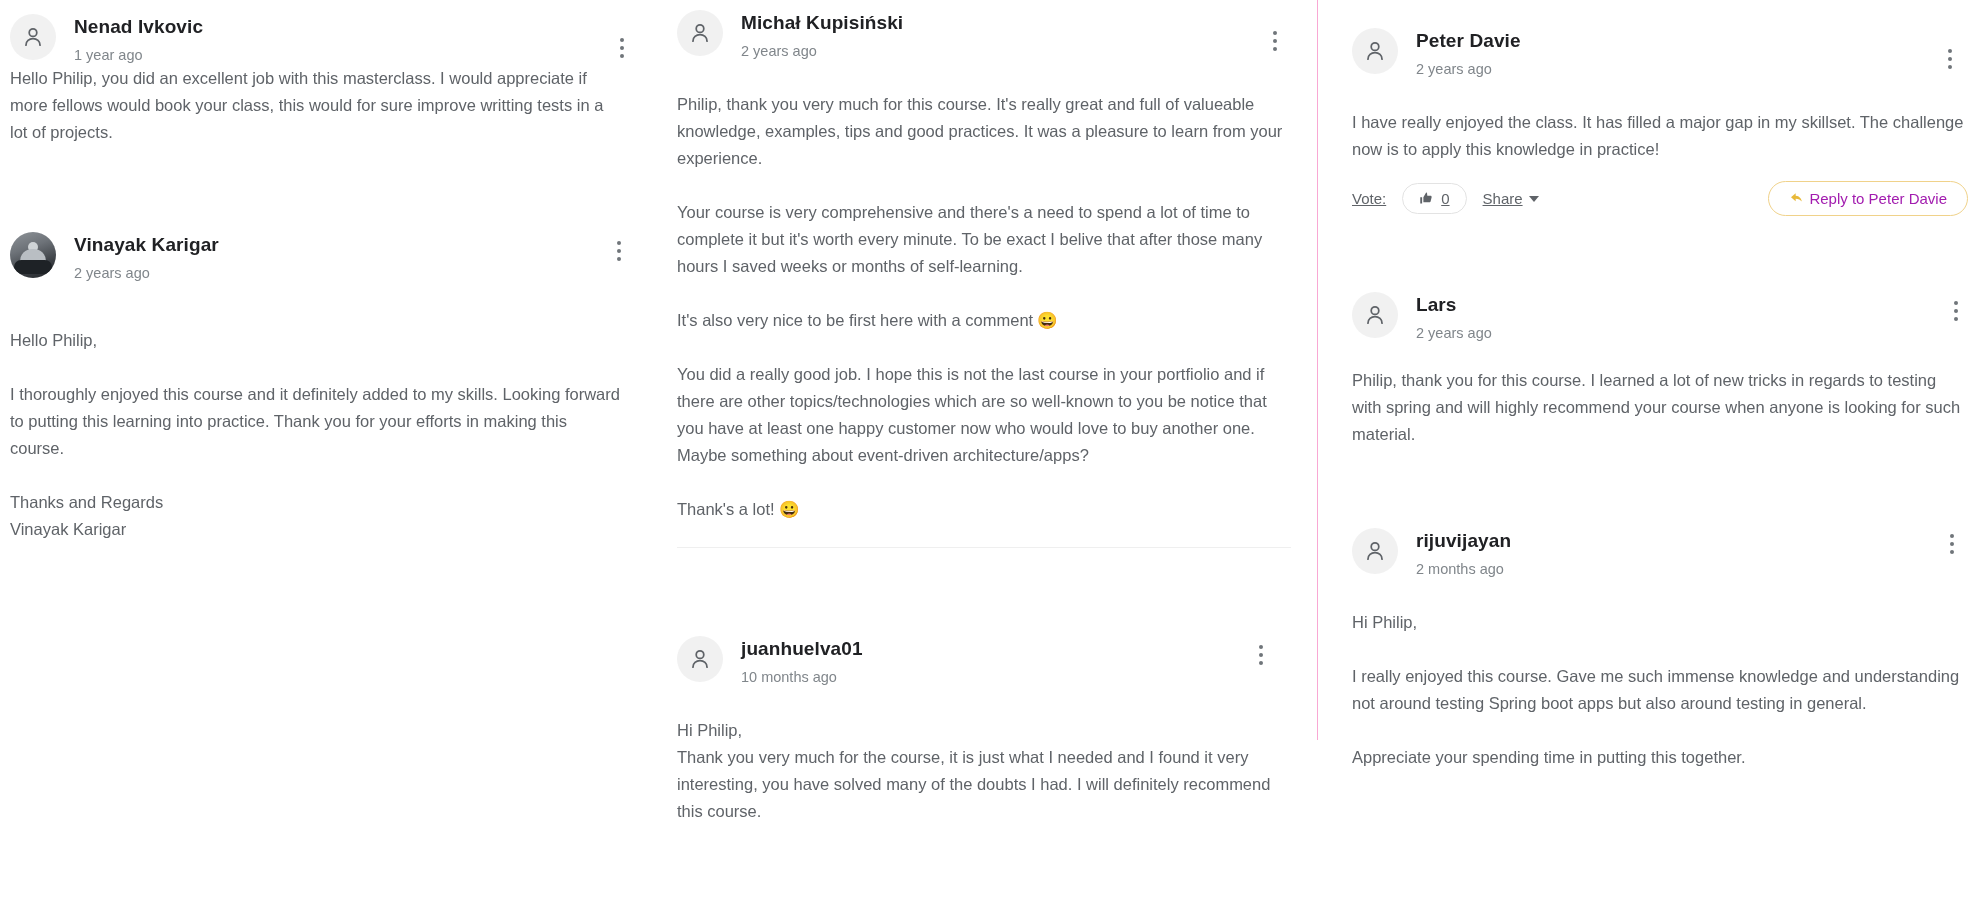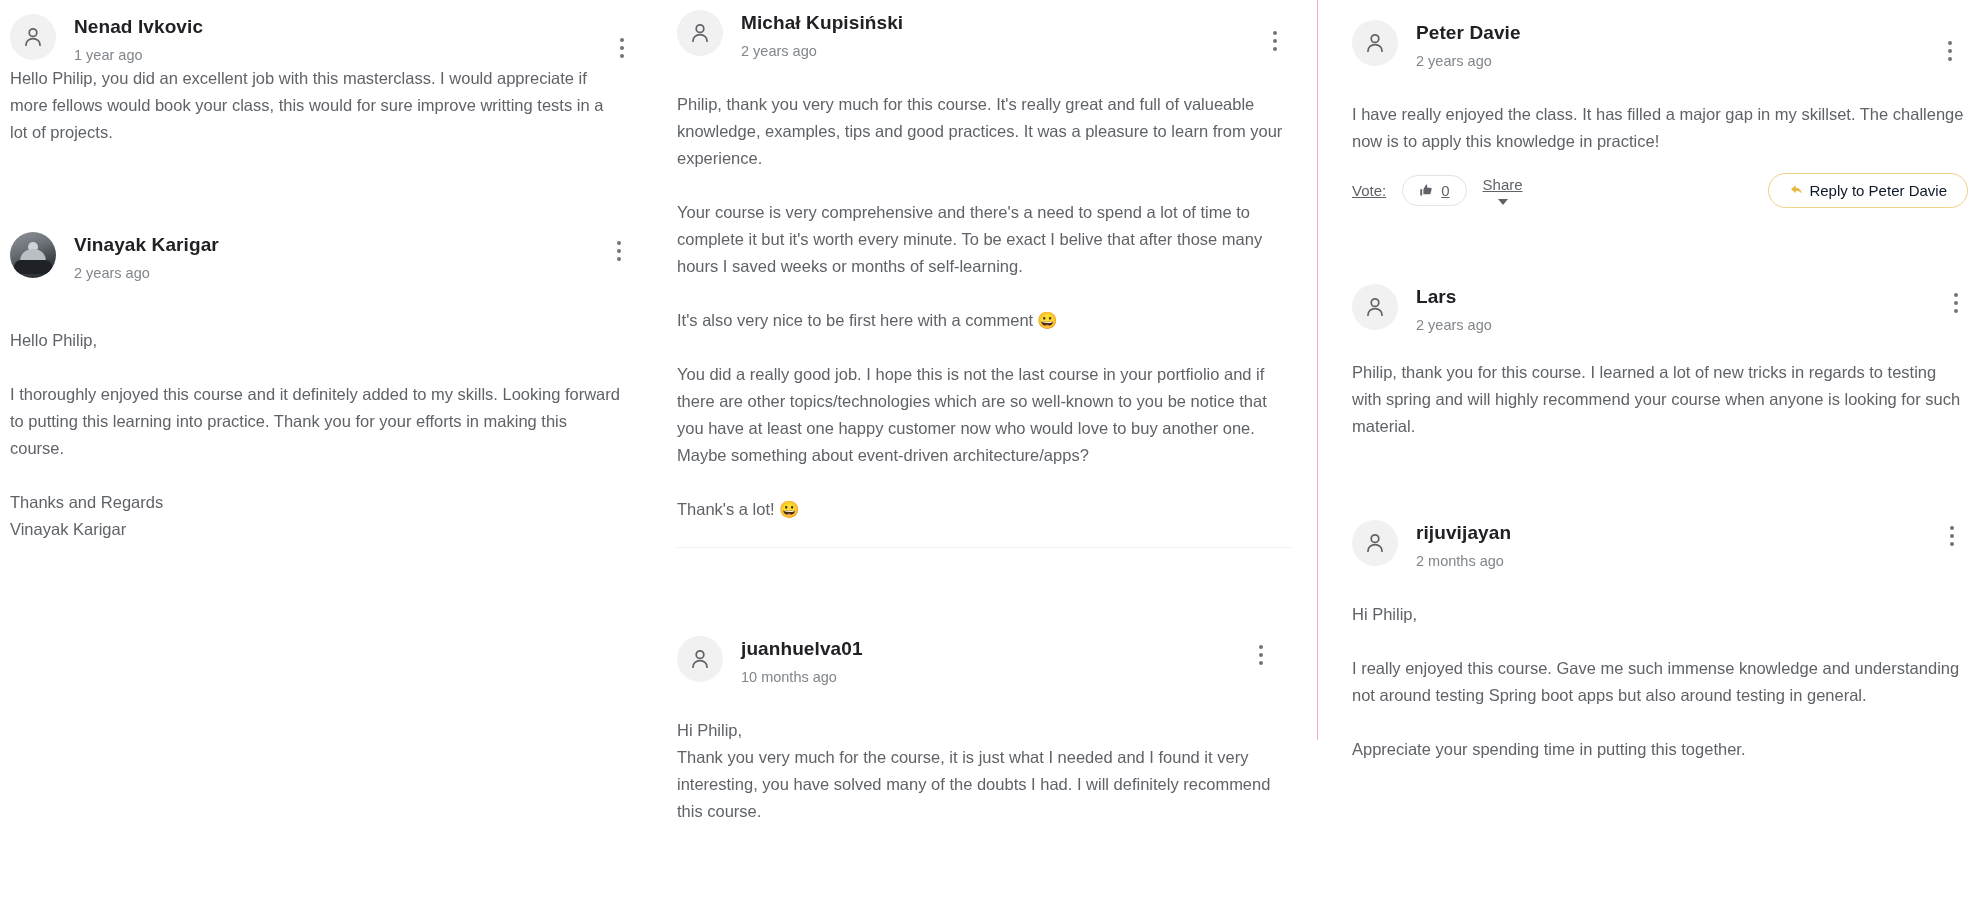--- a/index.html
+++ b/index.html
@@ -160,39 +160,38 @@
     background: #fff;
     cursor: pointer;
   }
   .share-btn {
     display: inline-flex;
     align-items: center;
     gap: 6px;
     font-size: 15px;
     color: #5f6368;
     cursor: pointer;
-    flex-direction: column;
   }
   .caret {
     width: 0; height: 0;
     border-left: 5px solid transparent;
     border-right: 5px solid transparent;
     border-top: 6px solid #5f6368;
   }
   .reply-btn {
     position: absolute;
     right: 0;
     display: inline-flex;
     align-items: center;
     gap: 4px;
     border: 1px solid #f0d28a;
     border-radius: 22px;
     padding: 8px 20px;
     font-size: 15px;
-    color: #0f172a;
+    color: #a21caf;
     background: #fff;
     cursor: pointer;
     white-space: nowrap;
   }
 
   .hr {
     border: 0;
     border-top: 1px solid #efefef;
     margin: 0;
   }
@@ -304,21 +303,21 @@
       </div>
       <div class="c-body" style="margin-top:30px;">
         <p class="tight">Hi Philip,</p>
         <p>Thank you very much for the course, it is just what I needed and I found it very interesting, you have solved many of the doubts I had. I will definitely recommend this course.</p>
       </div>
     </div>
   </div>
 
   <div class="col col-right">
 
-    <div class="comment" style="margin-top:20px;">
+    <div class="comment" style="margin-top:28px;">
       <div class="c-head">
         <div class="avatar">
           <svg width="26" height="26" viewBox="0 0 24 24">
             <circle cx="12" cy="8" r="3.5" fill="none" stroke="#5f6368" stroke-width="1.6"></circle>
             <path d="M5.5 19.5c0-3.6 2.9-6 6.5-6s6.5 2.4 6.5 6" fill="none" stroke="#5f6368" stroke-width="1.6" stroke-linecap="round"></path>
           </svg>
         </div>
         <div class="c-meta">
           <div class="c-name">Peter Davie</div>
           <div class="c-time">2 years ago</div>

